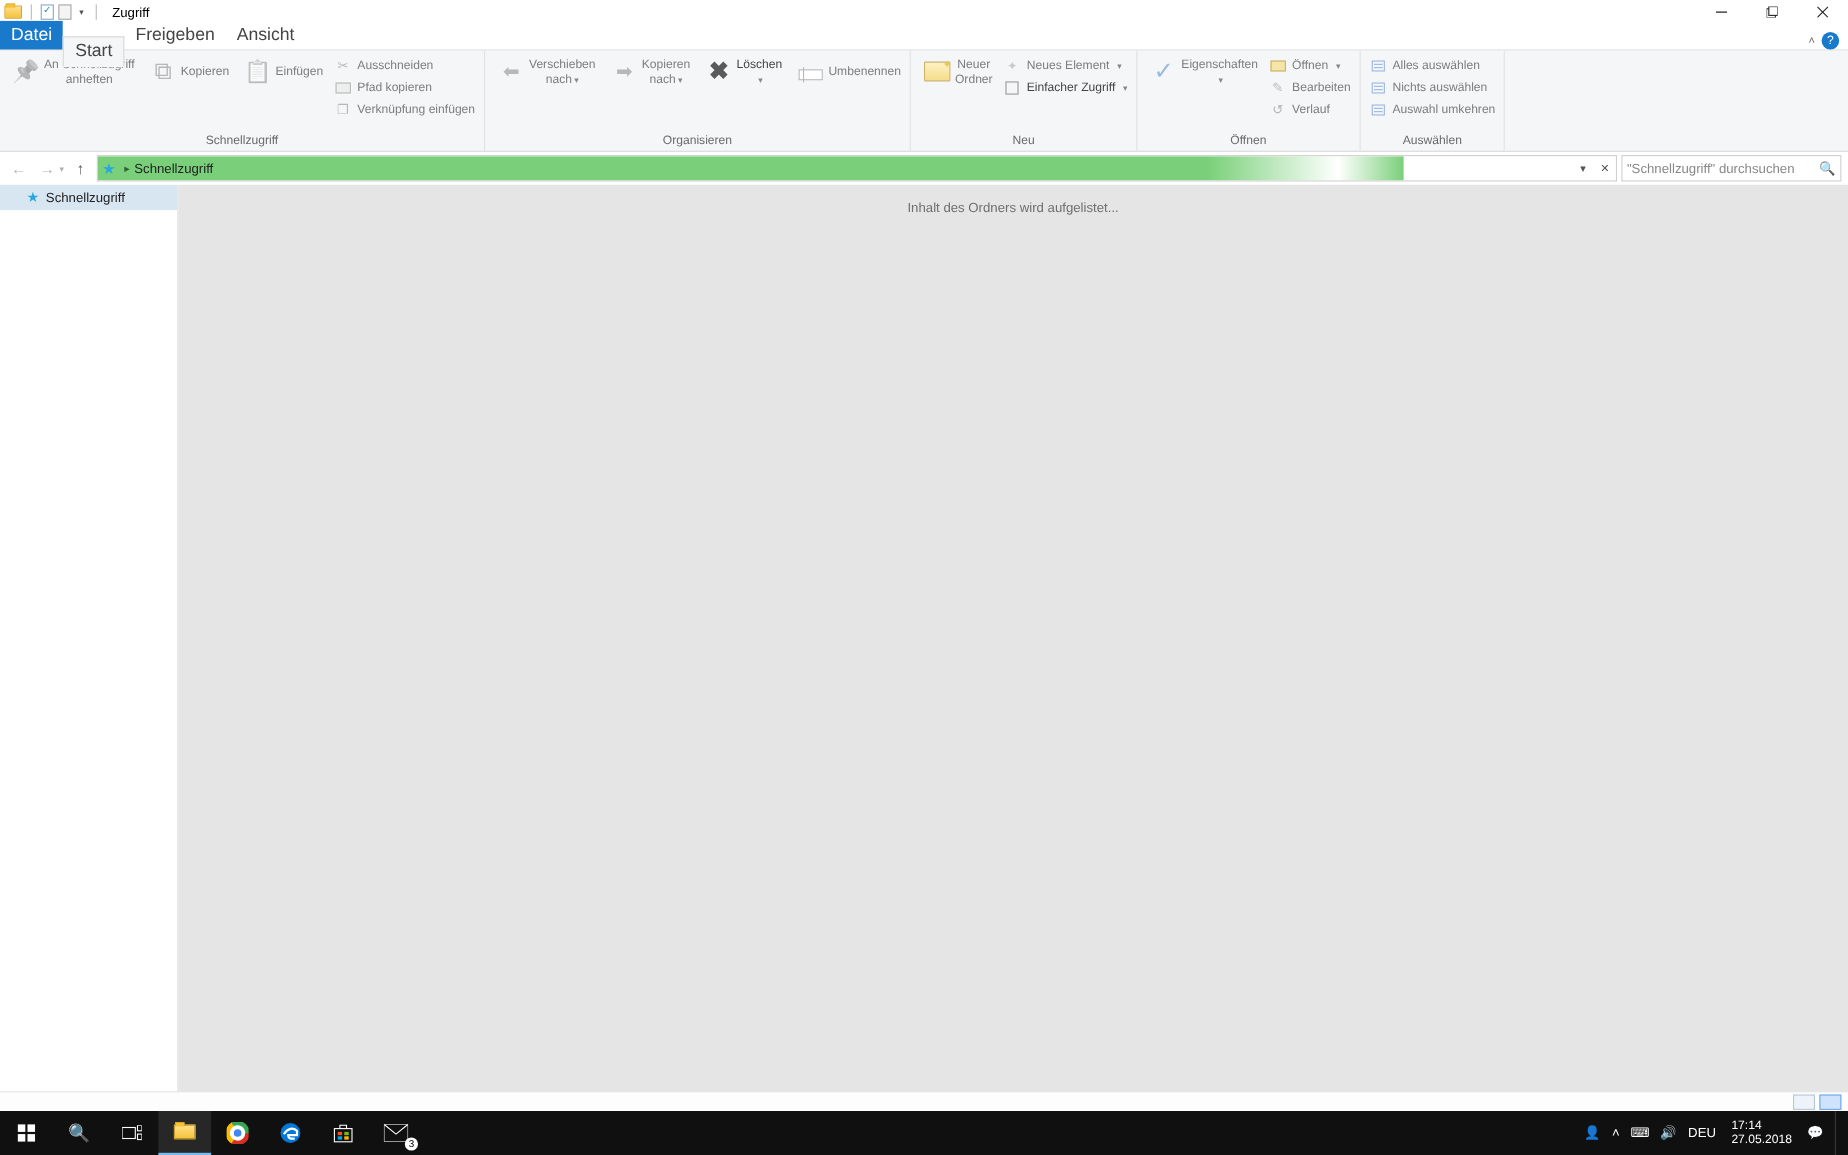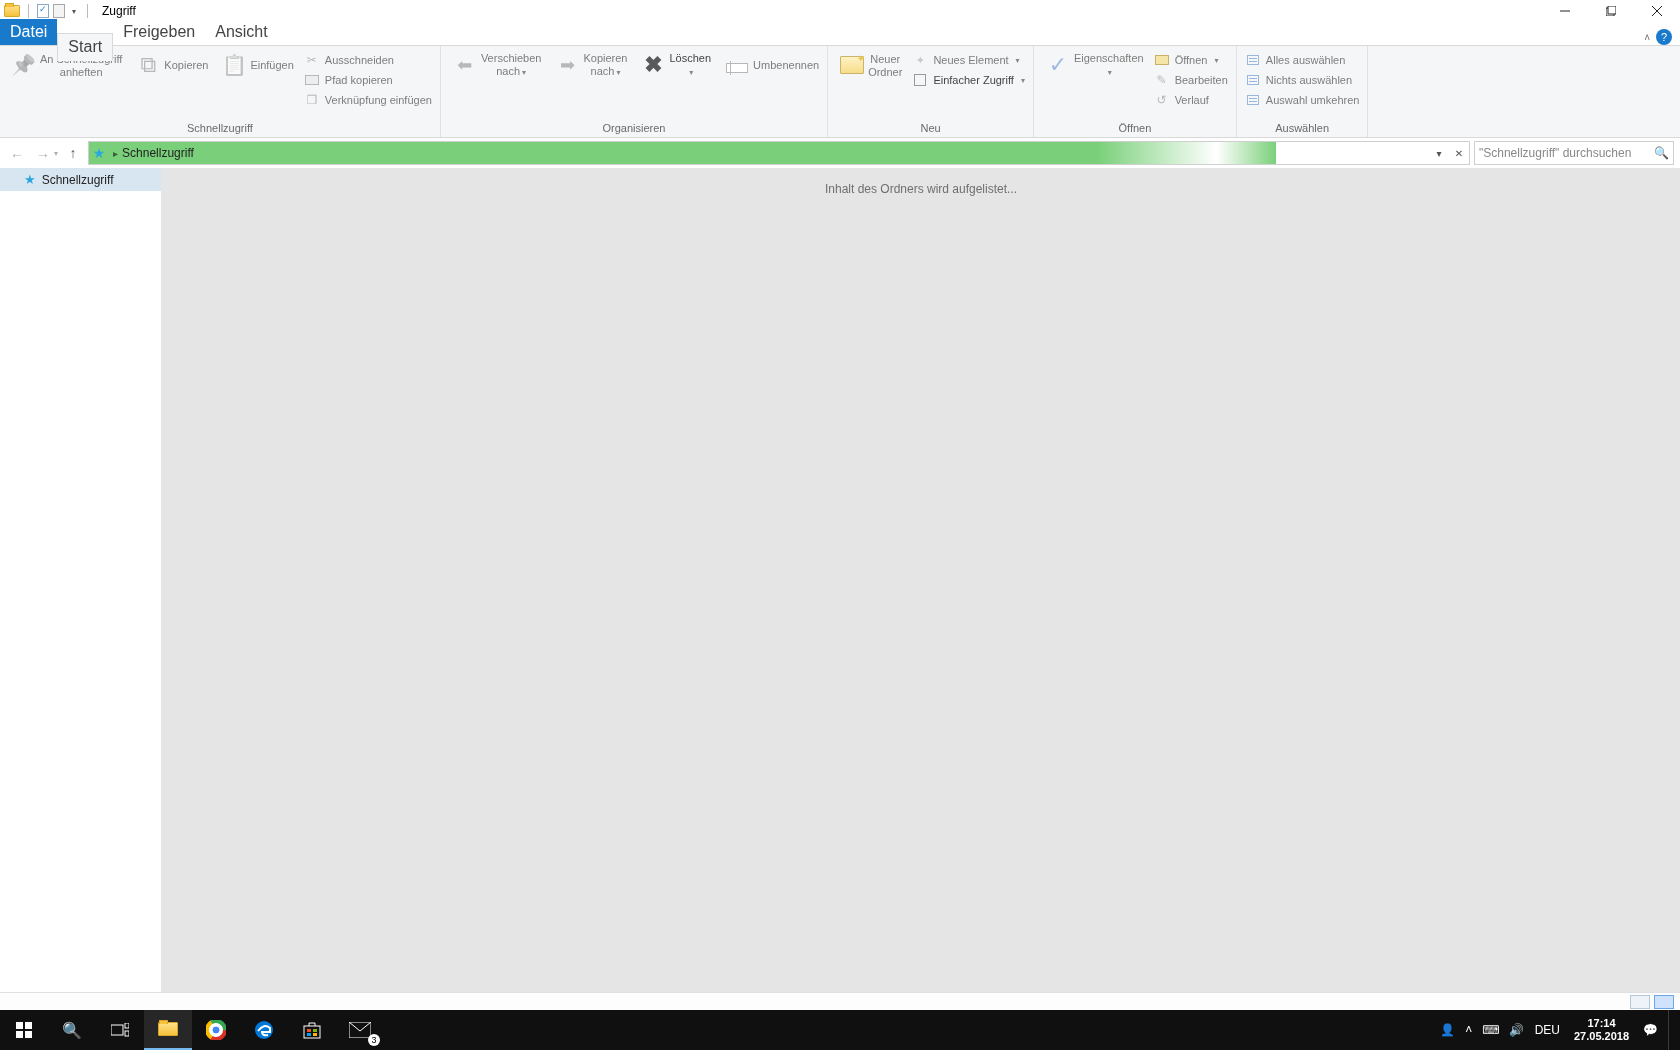--- a/index.html
+++ b/index.html
@@ -71,21 +71,21 @@
 .status { height: 18px; border-top: 1px solid #e0e0e0; background: #fdfdfd; display: flex; align-items: center; justify-content: flex-end; padding: 0 6px; gap: 4px; }
 .viewbtn { width: 20px; height: 14px; border: 1px solid #b7c7da; background: #eef3fa; }
 .viewbtn.active { background: #cfe3ff; border-color: #6da7e8; }
 
 
 .taskbar { height: 40px; background: #101010; display: flex; align-items: center; color: #fff; }
 .tbtn { width: 48px; height: 40px; display:flex; align-items:center; justify-content:center; font-size: 16px; color: #fff; }
 .tbtn.active { background: #272727; border-bottom: 2px solid #76b9ed; }
 .tb-icon { width: 24px; height: 24px; display:flex; align-items:center; justify-content:center; }
 .tray { margin-left: auto; display:flex; align-items:center; gap: 10px; padding-right: 6px; font-size: 12px; }
-.tray .clock { text-align: center; line-height: 13px; font-size: 11px; margin: 0 4px; font-weight: bold; }
+.tray .clock { text-align: left; line-height: 13px; font-size: 11px; margin: 0 4px; }
 .tray .small { font-size: 12px; color: #fff; }
 .showdesk { width: 6px; height: 40px; border-left: 1px solid #3a3a3a; }
 
 
 .pin-ico::before { content:"📌"; filter: grayscale(1) opacity(.45); font-size:20px;}
 .copy-ico::before { content:"⧉"; color:#b8b8b8; font-size:22px;}
 .paste-ico::before { content:"📋"; filter: grayscale(1) opacity(.45); font-size:20px;}
 .cut-sico::before { content:"✂"; color:#b8b8b8; font-size:12px;}
 .path-sico { width:14px;height:10px;border:1px solid #b8b8b8; background:#eee;}
 .link-sico::before { content:"❐"; color:#b8b8b8; font-size:12px;}

